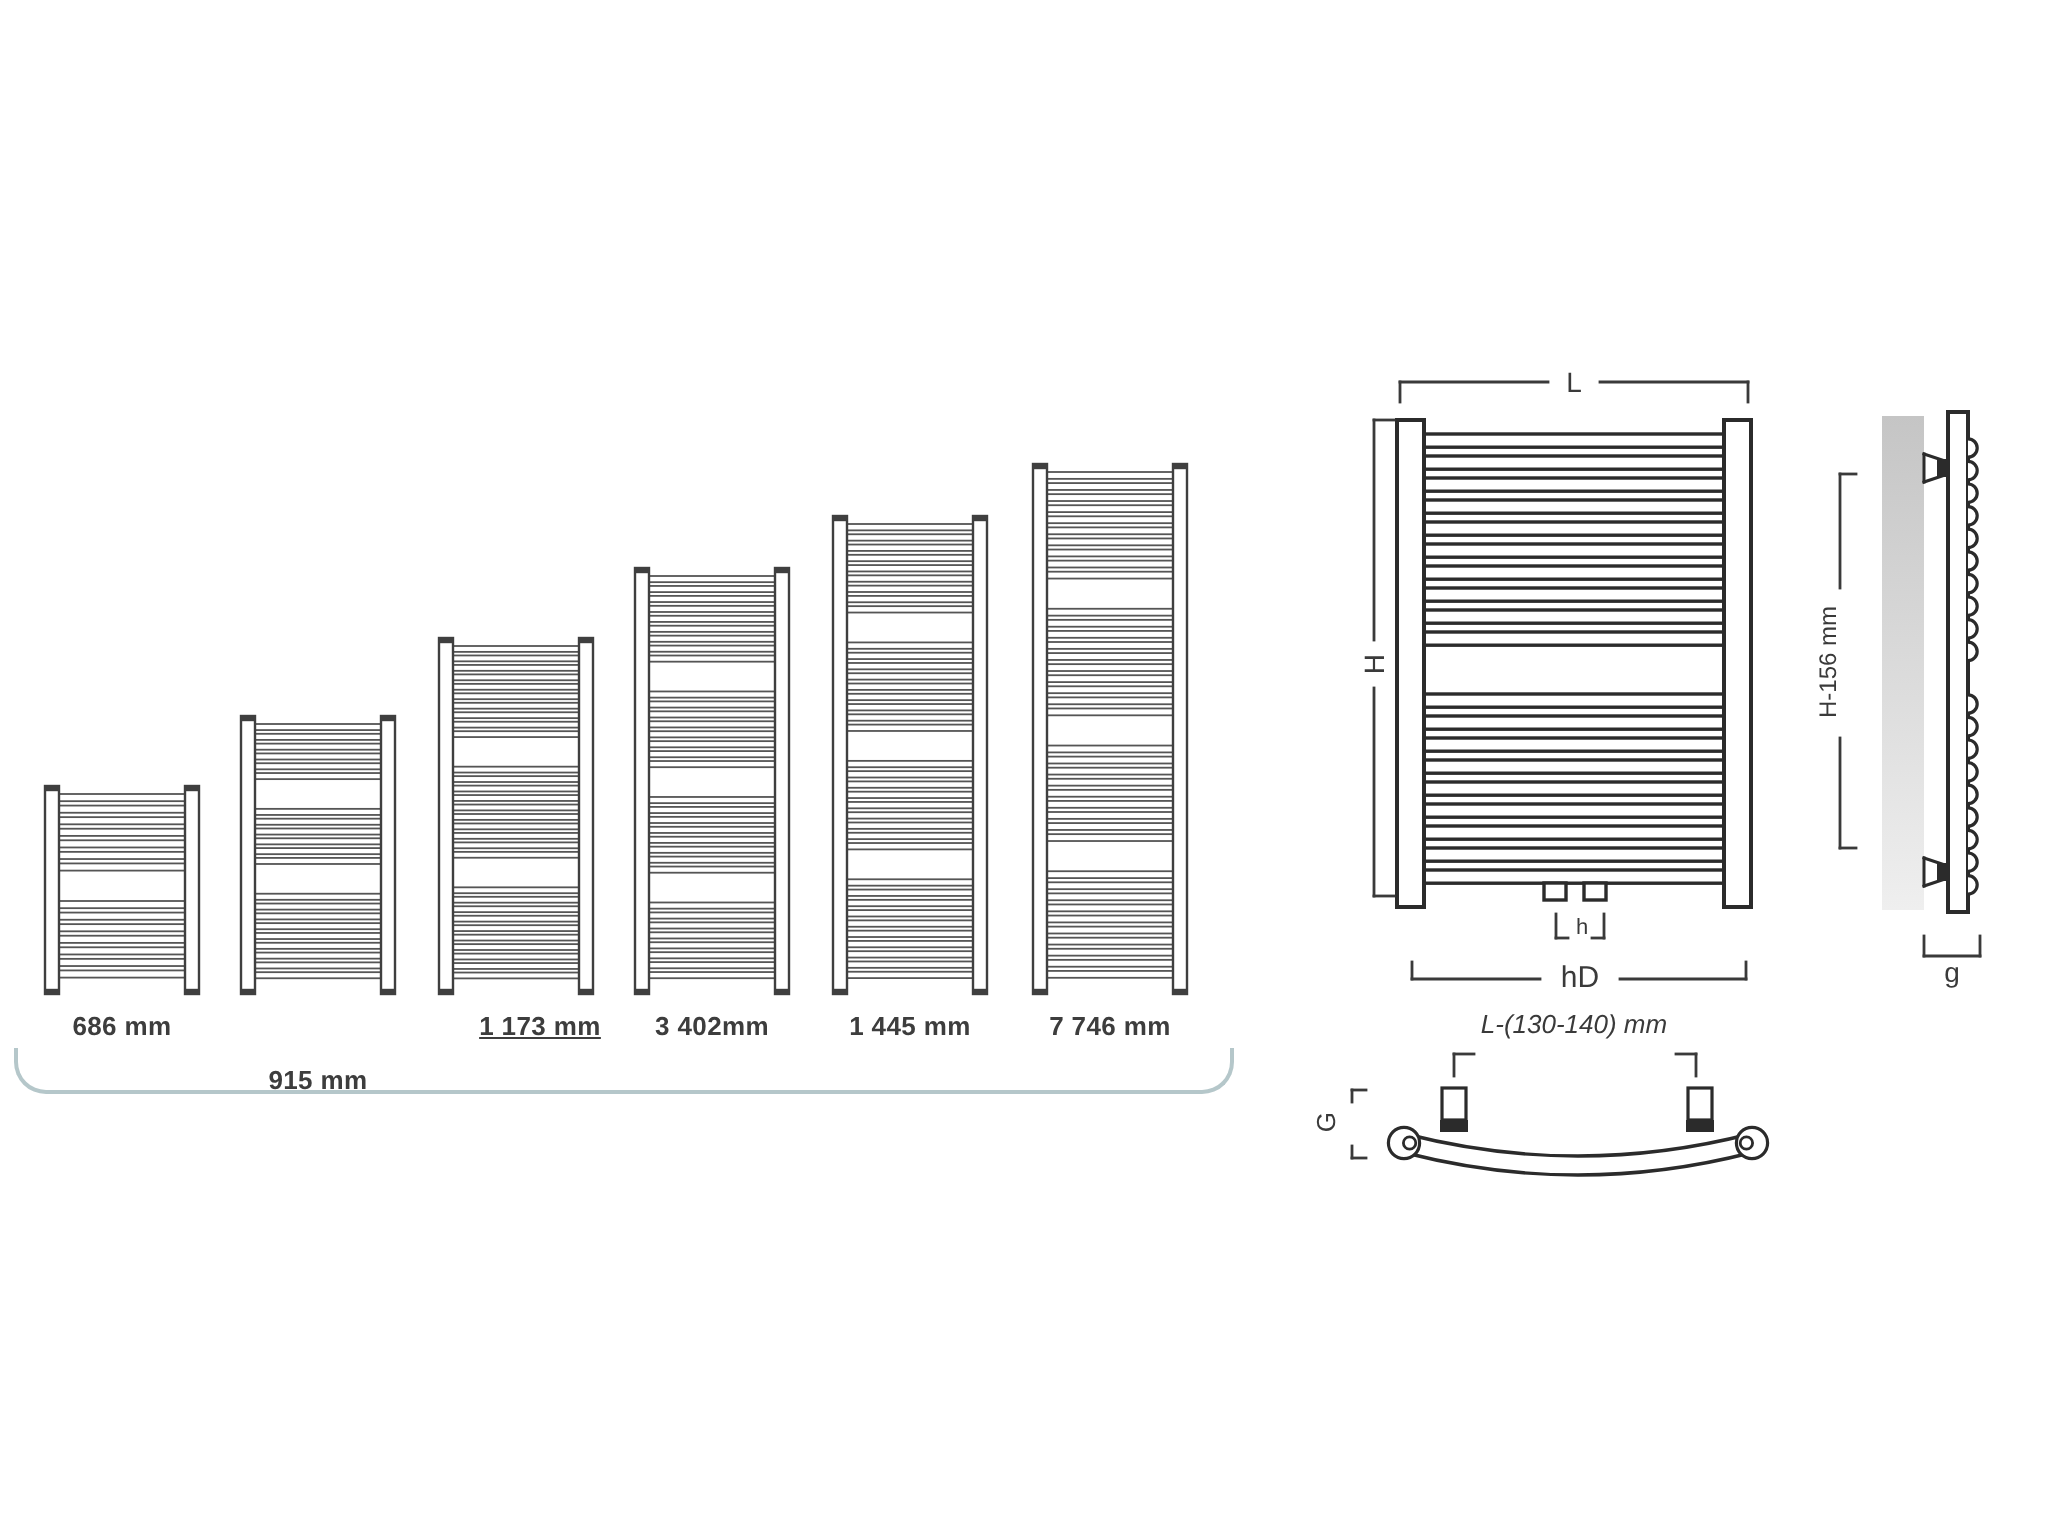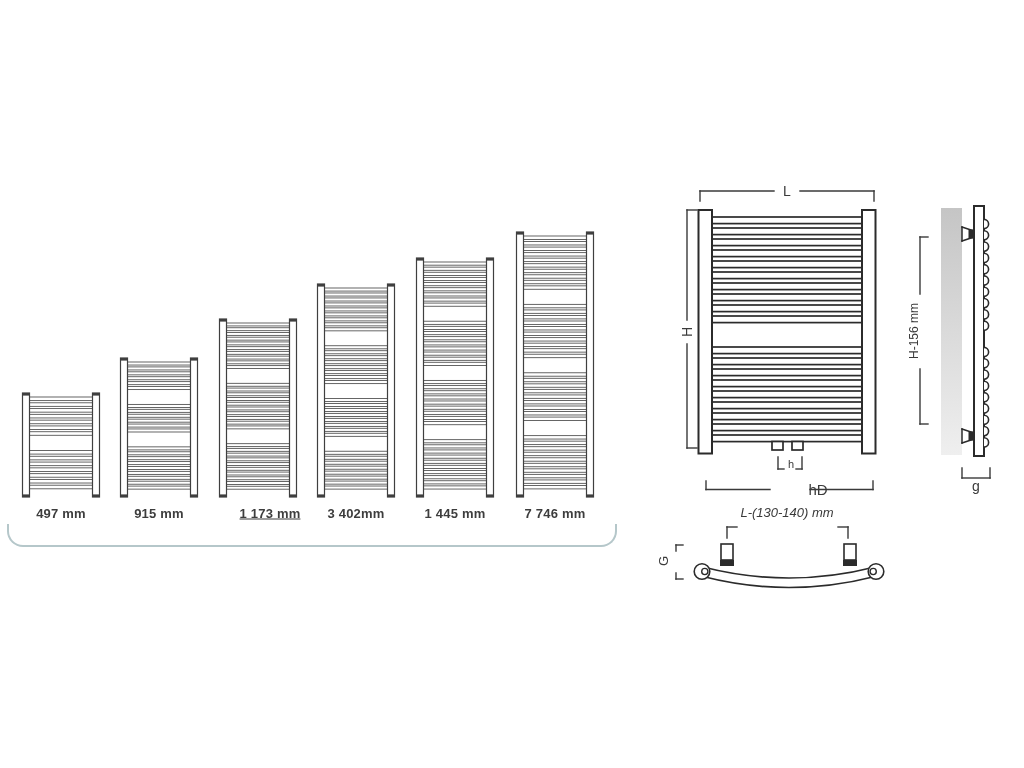--- a/index.html
+++ b/index.html
@@ -7,21 +7,21 @@
          font-family:"Liberation Sans", sans-serif;}
   svg{position:absolute;left:0;top:0;}
   .lbl{position:absolute;transform:translate(-50%,-50%);color:#3a3a3a;white-space:nowrap;
        font-family:"Liberation Sans", sans-serif;}
   .lbl.rot{transform:translate(-50%,-50%) rotate(-90deg);}
   .size-label{position:absolute;transform:translate(-50%,-50%);color:#3d3d3d;font-weight:bold;
               font-size:13px;letter-spacing:.2px;white-space:nowrap;}
   .swoosh{position:absolute;left:7px;top:524px;width:606px;height:21px;
           border-left:2px solid #b5c7ca;border-right:2px solid #b5c7ca;border-bottom:2px solid #b5c7ca;
           border-radius:0 0 16px 16px;}
-  .f14{font-size:14px;} .f15{font-size:15px;margin-left:28px;} .f13{font-size:13px;} .f12{font-size:12px;} .f11{font-size:11px;}
+  .f14{font-size:14px;} .f15{font-size:15px;} .f13{font-size:13px;} .f12{font-size:12px;} .f11{font-size:11px;}
 </style>
 </head>
 <body>
 
 <div class="stage">
 
   <svg id="art" width="1024" height="768" viewBox="0 0 1024 768">
     <defs>
       <linearGradient id="wallgrad" x1="0" y1="0" x2="0" y2="1">
         <stop offset="0" stop-color="#c5c5c5"></stop>
@@ -349,22 +349,22 @@
         <line x1="676" y1="545" x2="683" y2="545" stroke="#3a3a3a" stroke-width="1.4" stroke-linecap="square"></line>
         <line x1="676" y1="545" x2="676" y2="551" stroke="#3a3a3a" stroke-width="1.4" stroke-linecap="square"></line>
         <line x1="676" y1="579" x2="683" y2="579" stroke="#3a3a3a" stroke-width="1.4" stroke-linecap="square"></line>
         <line x1="676" y1="573" x2="676" y2="579" stroke="#3a3a3a" stroke-width="1.4" stroke-linecap="square"></line>
       </g>
   </svg>
 
   <div class="swoosh"></div>
 
   <div id="size-labels">
-      <div class="size-label" style="left: 61px; top: 513px;">497 mm</div>
-      <div class="size-label" style="left: 159px; top: 513px;">915 mm</div>
+      <div class="size-label" style="left: 61px; top: 513px;">686 mm</div>
+      <div class="size-label" style="left: 159px; top: 540px;">915 mm</div>
       <div class="size-label" style="left: 270px; top: 513px; text-decoration: underline;">1 173 mm</div>
       <div class="size-label" style="left: 356px; top: 513px;">3 402mm</div>
       <div class="size-label" style="left: 455px; top: 513px;">1 445 mm</div>
       <div class="size-label" style="left: 555px; top: 513px;">7 746 mm</div>
     </div>
 
   <div class="lbl f14" style="left:787px;top:191px;">L</div>
   <div class="lbl rot f14" style="left:687px;top:332px;">H</div>
   <div class="lbl f11" style="left:791px;top:464px;">h</div>
   <div class="lbl f15" style="left:790px;top:489px;">hD</div>

